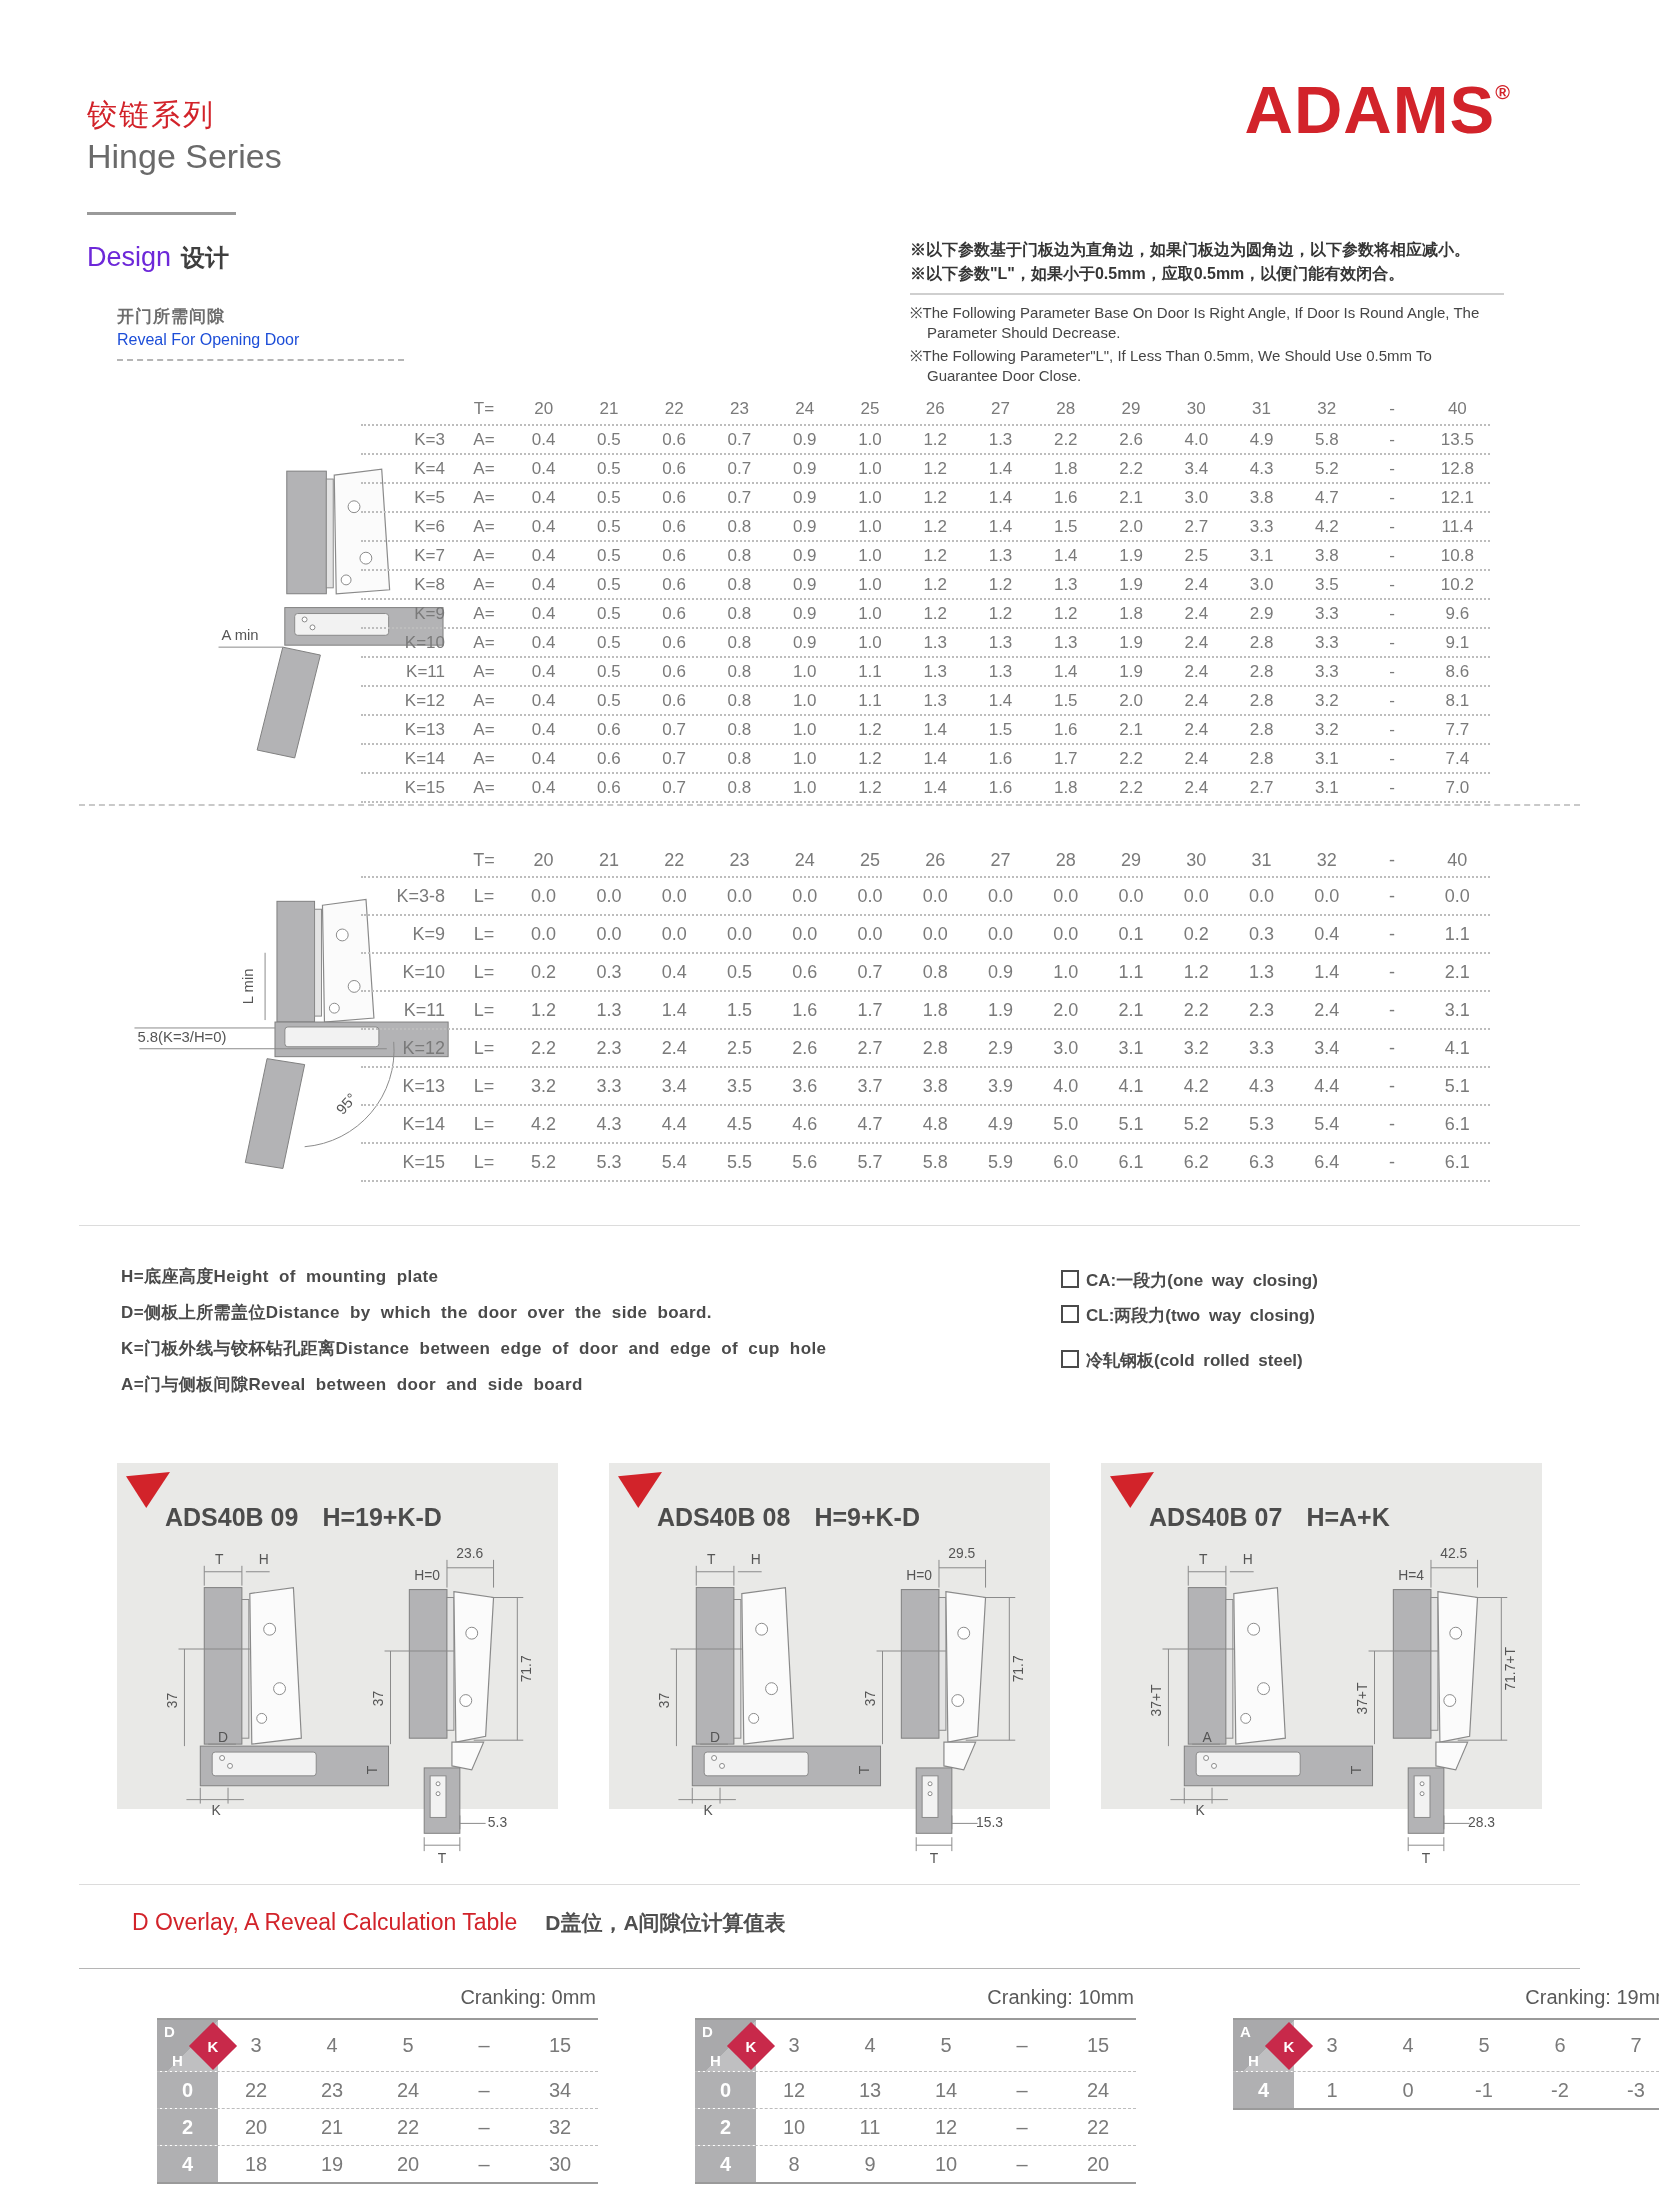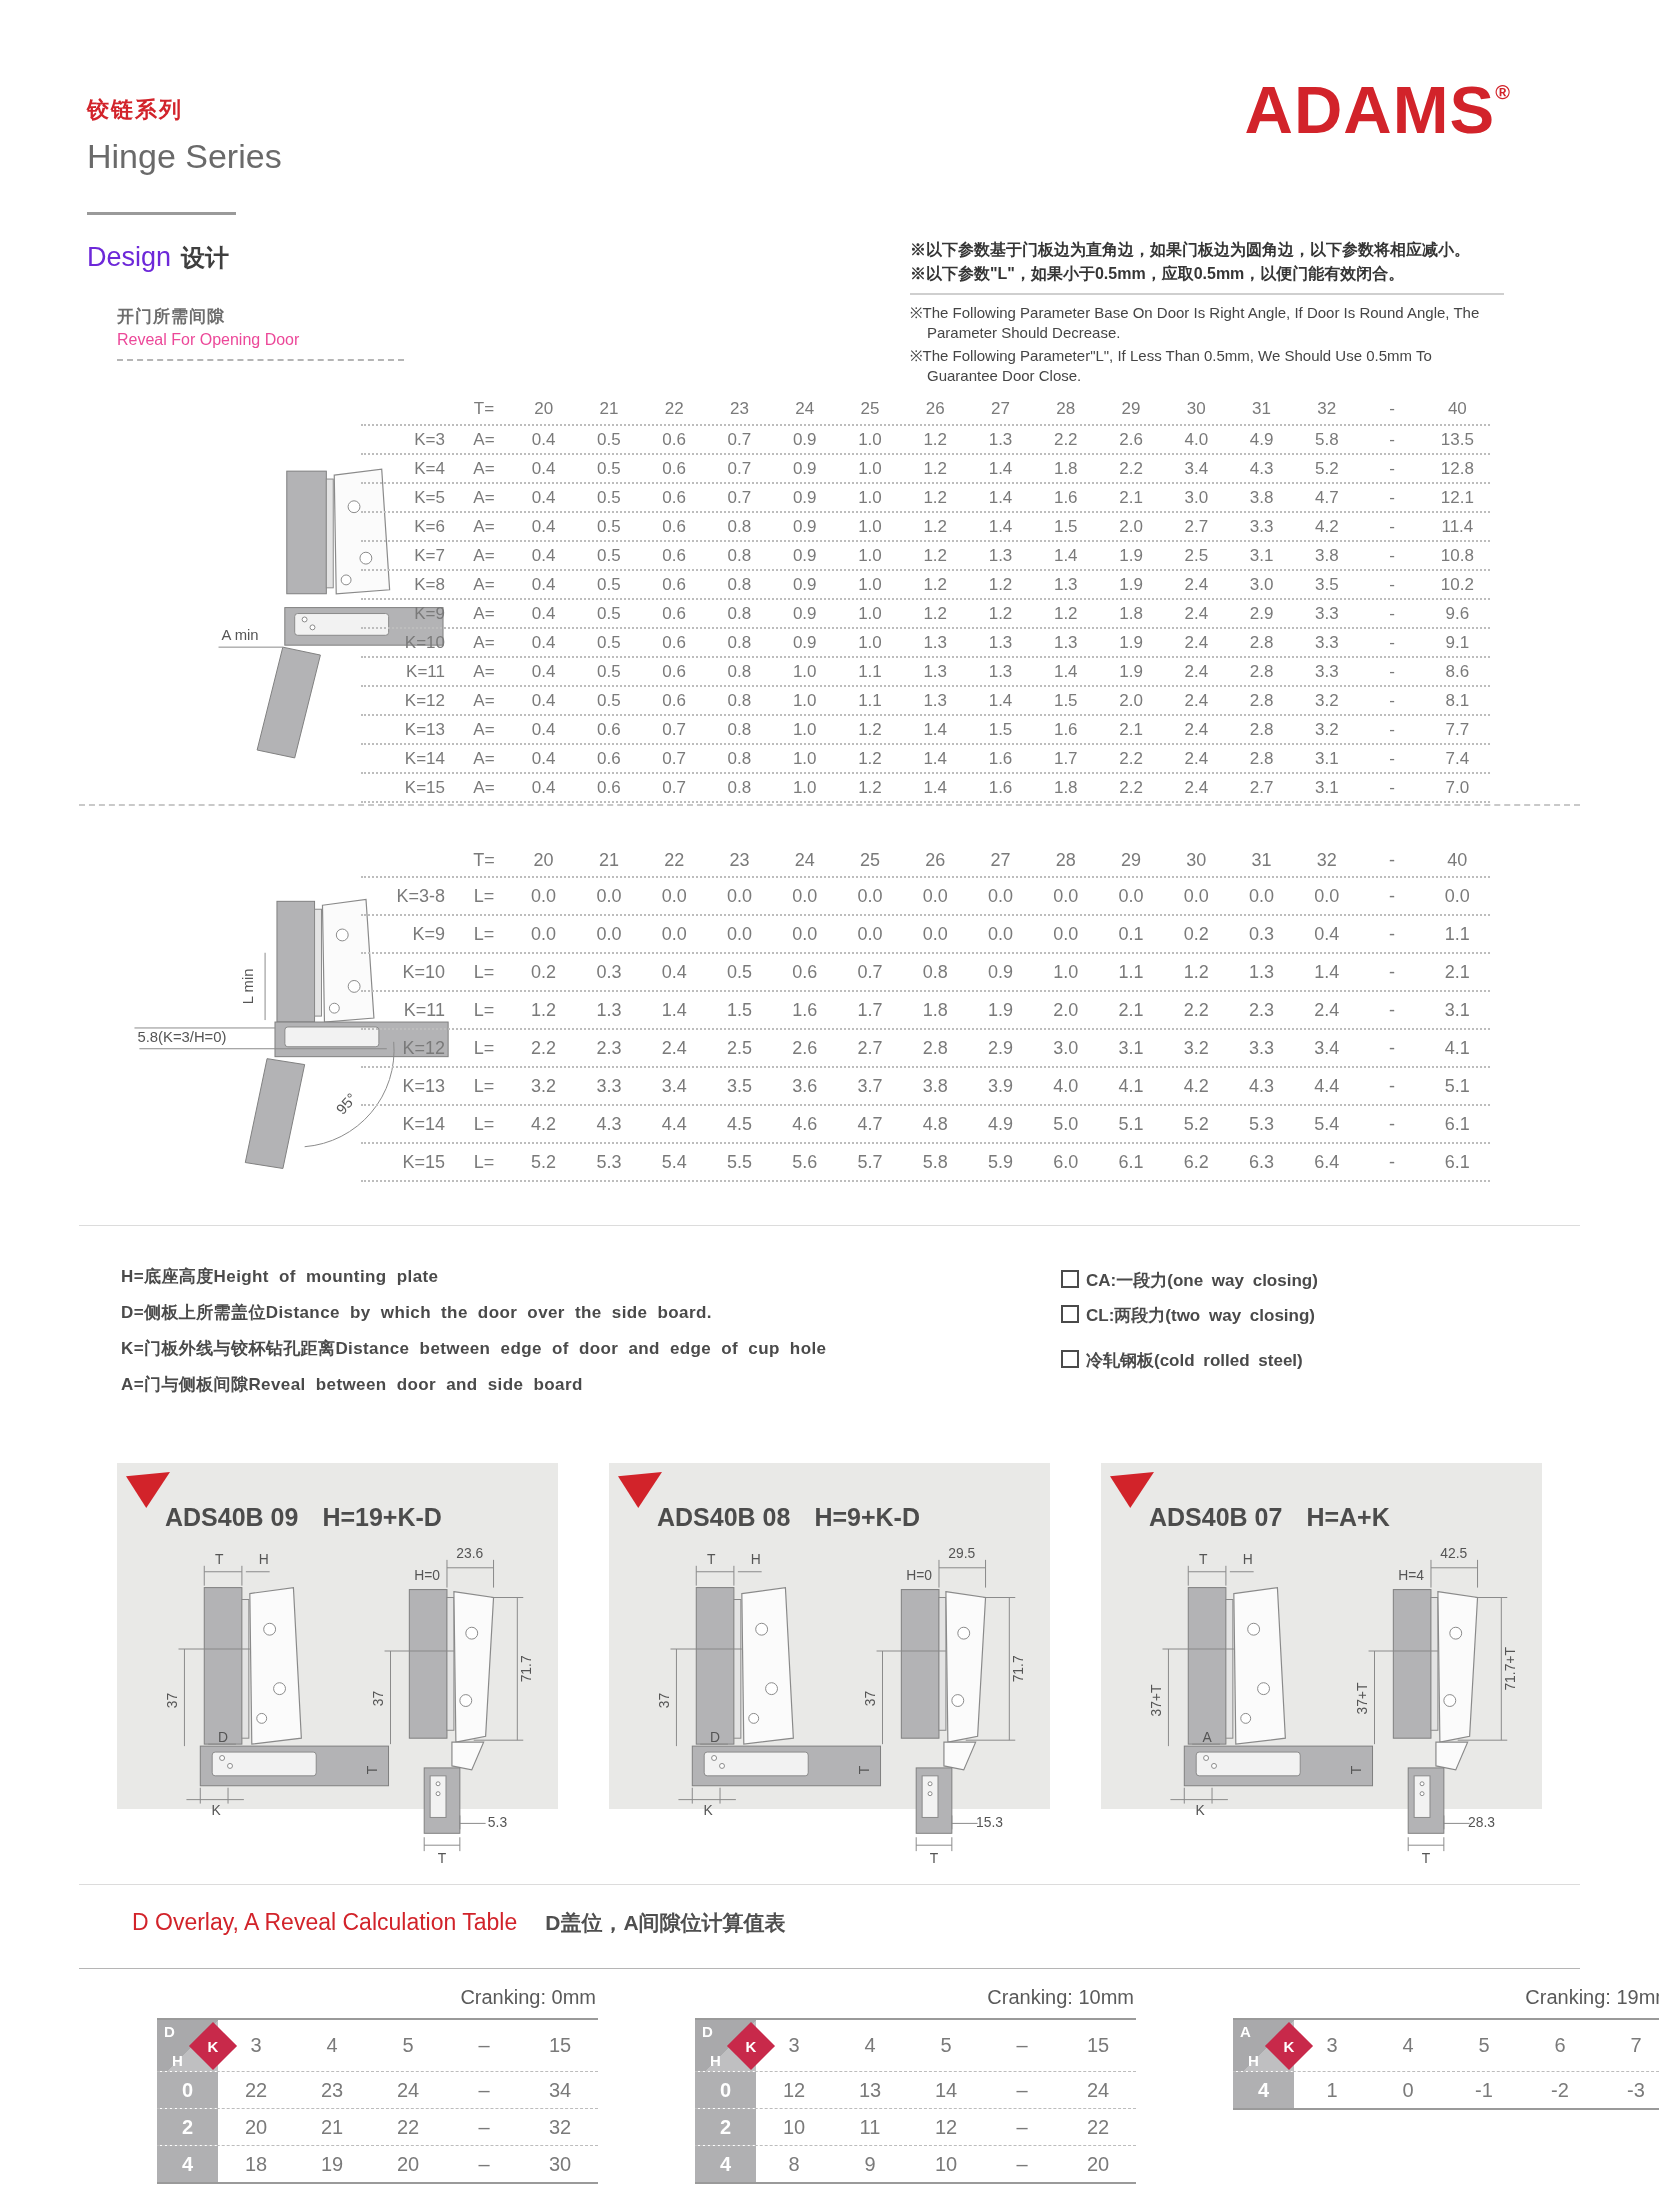--- a/index.html
+++ b/index.html
@@ -1,40 +1,40 @@
 <!DOCTYPE html>
 <html><head>
 <meta charset="utf-8">
 <style>
   html,body{margin:0;padding:0;background:#fff;}
   .page{position:relative;width:1659px;height:2210px;background:#fff;overflow:hidden;
         font-family:"Liberation Sans",sans-serif;color:#555;}
   .abs{position:absolute;}
 
   
-  .title-zh{left:87px;top:95px;font-size:22px;font-weight:bold;color:#d2232a;letter-spacing:2px;}
+  .title-zh{left:87px;top:95px;font-size:30px;font-weight:normal;color:#d2232a;letter-spacing:2px;}
   .title-en{left:87px;top:137px;font-size:34px;color:#6a6a6a;}
   .title-rule{left:87px;top:212px;width:149px;height:3px;background:#9a9a9a;}
   .brand{right:148px;top:71px;font-size:67px;font-weight:800;color:#d2232a;letter-spacing:1px;
          font-family:"Liberation Sans",sans-serif;}
   .brand .reg{font-size:20px;vertical-align:34px;font-weight:bold;}
   .design{left:87px;top:242px;font-size:27px;}
   .design .d-en{color:#6d28d9;}
   .design .d-zh{color:#3f3f3f;font-weight:bold;font-size:24px;margin-left:10px;}
 
   
   .notes{left:910px;top:238px;width:594px;}
   .note-zh{font-size:16px;font-weight:bold;color:#353535;line-height:1.5;}
   .note-rule{height:2px;background:#cfcfcf;margin:7px 0 8px 0;}
   .note-en{font-size:15px;color:#454545;line-height:1.35;padding-left:17px;text-indent:-17px;margin-bottom:2px;}
 
   
   .sub{left:117px;top:305px;width:287px;padding-bottom:10px;border-bottom:2px dashed #b5b5b5;}
   .sub-zh{font-size:17px;font-weight:bold;color:#6d6d6d;letter-spacing:1px;}
-  .sub-en{font-size:16px;color:#ec4899;margin-top:3px;}
+  .sub-en{font-size:16px;color:#1d4ed8;margin-top:3px;}
 
   
   .dtable{font-size:17px;color:#7a7a7a;}
   .dtr{display:flex;align-items:center;border-top:2px dotted #bdbdbd;}
   .dtr.head{border-top:none;}
   .dtable.bbot{border-bottom:2px dotted #bdbdbd;}
   .cell-k{width:84px;text-align:right;padding-right:12px;flex:none;}
   .cell-p{width:54px;text-align:center;flex:none;}
   .cell-v{flex:1;text-align:center;}
   #tableA .dtr{height:27px;}

